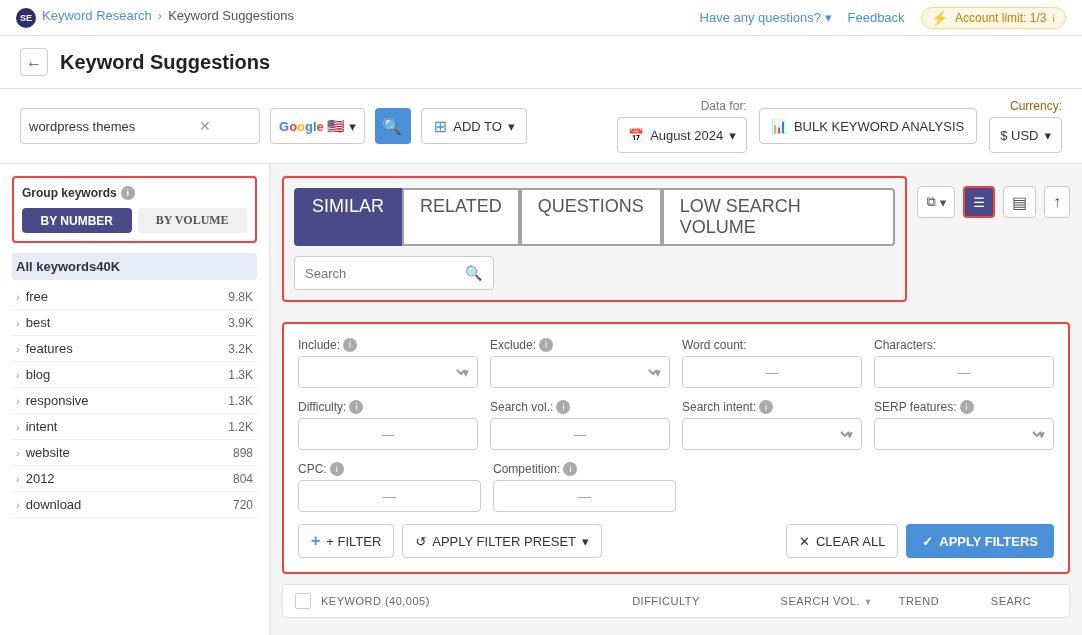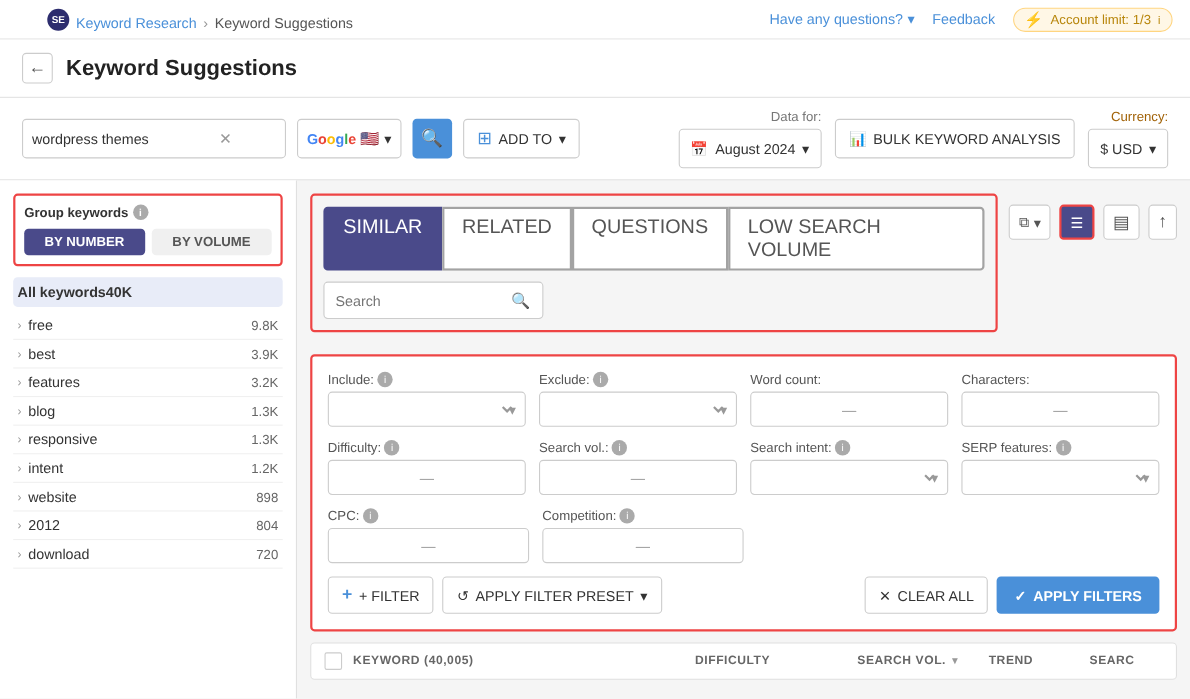--- a/index.html
+++ b/index.html
@@ -8,21 +8,21 @@
     
     .top-nav {
       background: #fff;
       border-bottom: 1px solid #e0e0e0;
       height: 36px;
       display: flex;
       align-items: center;
       padding: 0 16px;
       justify-content: space-between;
     }
-    .top-nav-left { display: flex; align-items: flex-end; gap: 6px; font-size: 13px; color: #555; margin-left: 27px; }
+    .top-nav-left { display: flex; align-items: flex-start; gap: 6px; font-size: 13px; color: #555; }
     .top-nav-left .app-icon { width: 20px; height: 20px; background: #2d2d6e; border-radius: 50%; display: flex; align-items: center; justify-content: center; color: #fff; font-size: 10px; font-weight: bold; }
     .top-nav-left .breadcrumb-sep { color: #999; }
     .top-nav-right { display: flex; align-items: center; gap: 16px; }
     .have-questions { color: #4a90d9; font-size: 13px; cursor: pointer; display: flex; align-items: center; gap: 4px; }
     .feedback-btn { color: #4a90d9; font-size: 13px; cursor: pointer; }
     .account-limit { display: flex; align-items: center; gap: 6px; background: #fff7e6; border: 1px solid #ffd580; border-radius: 16px; padding: 2px 10px; font-size: 12px; color: #b8860b; }
 
     
     .page-header {
       background: #fff;
@@ -95,21 +95,21 @@
       border: 2px solid #e44;
       border-radius: 4px;
       padding: 8px;
       margin-bottom: 10px;
     }
     .group-keywords-title { font-size: 12px; font-weight: bold; color: #333; margin-bottom: 8px; display: flex; align-items: center; gap: 4px; }
     .info-icon { width: 14px; height: 14px; background: #aaa; border-radius: 50%; color: #fff; font-size: 9px; display: inline-flex; align-items: center; justify-content: center; cursor: pointer; }
     .group-btns { display: flex; gap: 6px; }
     .group-btn { flex: 1; padding: 5px 8px; border: none; border-radius: 4px; font-size: 12px; font-weight: bold; cursor: pointer; }
     .group-btn.active { background: #4a4a8a; color: #fff; }
-    .group-btn.inactive { background: #f0f0f0; color: #555; }
+    .group-btn.inactive { background: #f0f0f0; color: #555; font-family: Liberation Serif, serif; }
 
     .keywords-list { }
     .all-keywords-row { display: flex; align-items: center; padding: 6px 4px; background: #e8ecf8; border-radius: 4px; margin-bottom: 4px; font-weight: bold; font-size: 13px; color: #333; }
     .keyword-item { display: flex; align-items: center; padding: 5px 4px; border-bottom: 1px solid #f0f0f0; cursor: pointer; }
     .keyword-chevron { color: #999; font-size: 11px; margin-right: 6px; }
     .keyword-name { flex: 1; font-size: 13px; color: #333; }
     .keyword-count { font-size: 12px; color: #666; }
 
     
     .right-content { flex: 1; padding: 12px; overflow-y: auto; }
@@ -155,21 +155,21 @@
     .filter-btn { display: flex; align-items: center; gap: 6px; border: 1px solid #ccc; border-radius: 4px; padding: 5px 12px; height: 34px; background: #fff; cursor: pointer; font-size: 13px; color: #333; }
     .filter-btn .plus { color: #4a90d9; font-size: 16px; font-weight: bold; }
     .apply-preset-btn { display: flex; align-items: center; gap: 6px; border: 1px solid #ccc; border-radius: 4px; padding: 5px 12px; height: 34px; background: #fff; cursor: pointer; font-size: 13px; color: #333; }
     .filter-right-actions { display: flex; gap: 8px; }
     .clear-all-btn { display: flex; align-items: center; gap: 6px; border: 1px solid #ccc; border-radius: 4px; padding: 5px 12px; height: 34px; background: #fff; cursor: pointer; font-size: 13px; color: #333; }
     .apply-filters-btn { display: flex; align-items: center; gap: 6px; background: #4a90d9; color: #fff; border: none; border-radius: 4px; padding: 5px 16px; height: 34px; cursor: pointer; font-size: 13px; font-weight: bold; }
 
     
     .table-header { display: flex; align-items: center; padding: 8px 12px; background: #fff; border: 1px solid #e0e0e0; border-radius: 4px; margin-top: 10px; }
     .table-checkbox { width: 16px; height: 16px; border: 1px solid #ccc; border-radius: 2px; margin-right: 10px; cursor: pointer; }
-    .table-col { font-size: 11px; font-weight: bold; color: #666; text-transform: uppercase; letter-spacing: 0.5px; }
+    .table-col { font-size: 11px; font-weight: normal; color: #666; text-transform: uppercase; letter-spacing: 0.5px; }
     .col-keyword { flex: 3; }
     .col-difficulty { flex: 1.5; text-align: center; }
     .col-searchvol { flex: 1.5; text-align: right; }
     .col-trend { flex: 1; text-align: center; }
     .col-searc { flex: 1; text-align: center; }
     .sort-icon { font-size: 9px; color: #999; }
 
     
     .data-for-area { display: flex; align-items: flex-end; gap: 4px; flex-direction: column; }
   </style>

